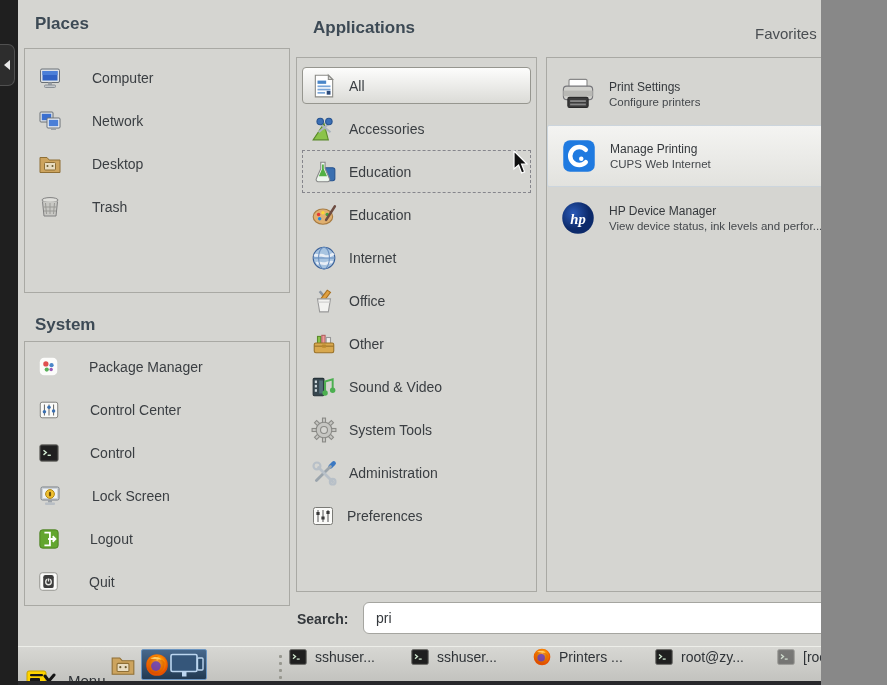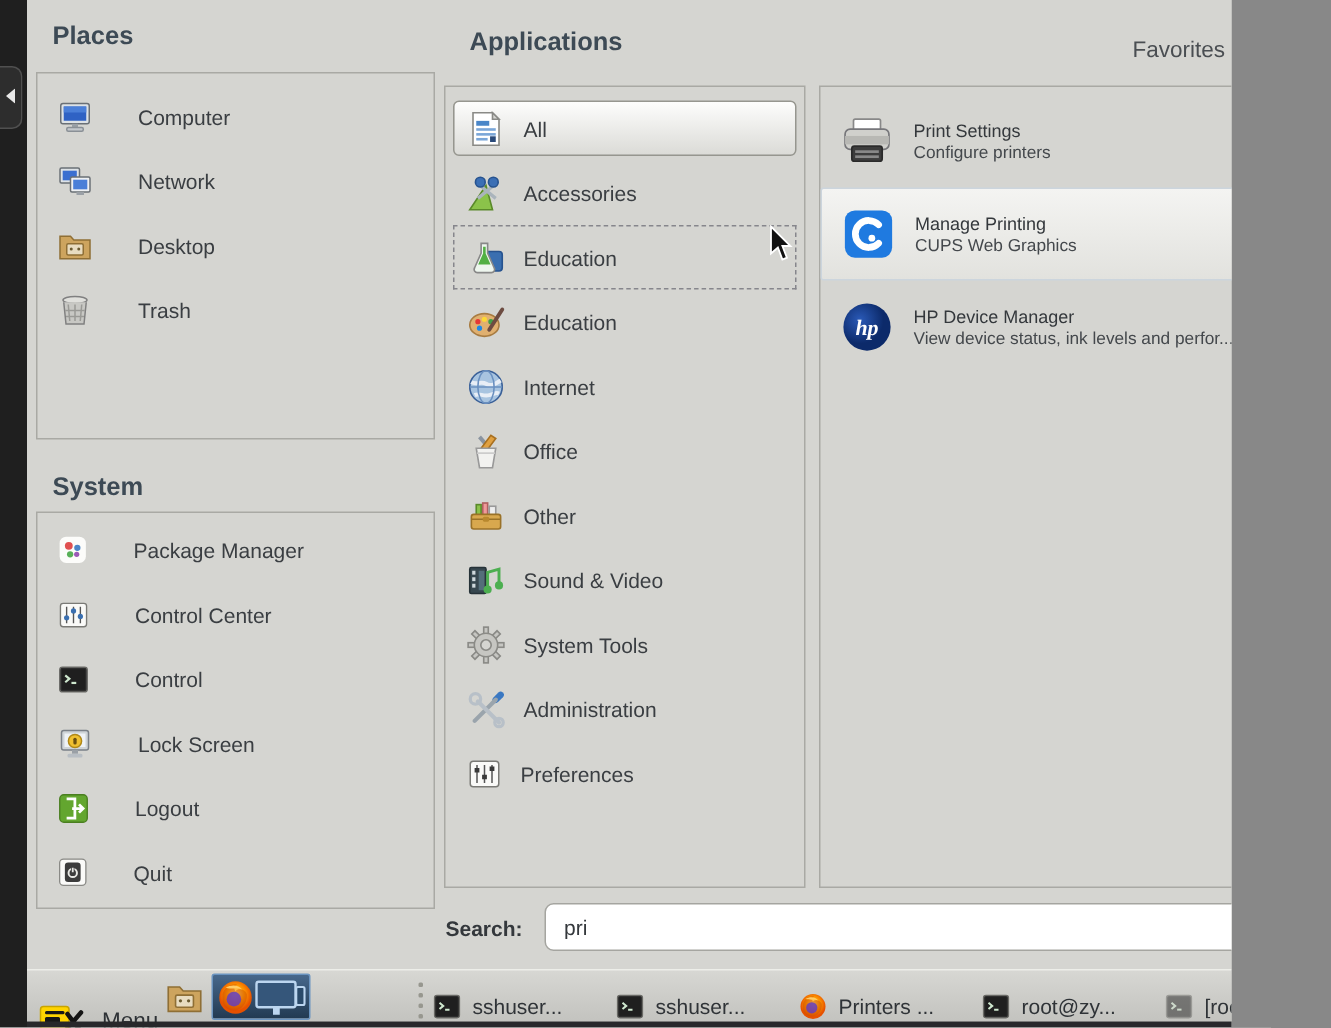--- a/index.html
+++ b/index.html
@@ -52,21 +52,21 @@
   .taskbar{position:absolute;left:18px;top:646px;width:869px;height:35px;
            background:linear-gradient(#d7d7d3,#c3c3bf);border-top:1px solid #edeee9;box-sizing:border-box;}
   .bottom-strip{position:absolute;left:18px;top:681px;width:869px;height:4px;background:#28282b;}
   .menu-button{position:absolute;left:4px;top:16px;height:100%;display:flex;align-items:center;gap:8px;padding:0 4px;}
   .menu-button .lbl{font-size:15px;color:#2e3236;}
   .launcher{position:absolute;top:3px;height:29px;display:flex;align-items:center;}
   .applet-tile{position:absolute;left:123px;top:2px;width:66px;height:31px;border:1px solid #6a94c0;border-radius:2px;
                background:linear-gradient(#47688c,#223a52);display:flex;align-items:center;padding-left:2px;box-sizing:border-box;}
   .handle{position:absolute;left:261px;top:8px;display:flex;flex-direction:column;gap:4px;}
   .handle i{width:3px;height:3px;background:#97978f;border-radius:1px;}
-  .win-list{position:absolute;left:270px;top:0;width:599px;height:100%;display:flex;align-items:flex-end;gap:10px;overflow:hidden;}
+  .win-list{position:absolute;left:270px;top:0;width:599px;height:100%;display:flex;align-items:flex-start;gap:10px;overflow:hidden;}
   .win-btn{display:flex;align-items:center;gap:7px;width:112px;flex:0 0 auto;overflow:hidden;white-space:nowrap;}
   .win-btn .ic{width:20px;height:20px;flex:0 0 auto;display:flex;}
   .win-btn .ic svg{width:100%;height:100%;}
   .win-btn .lbl{font-size:14px;color:#2f3337;overflow:hidden;}
   .win-btn.dimmed .ic{opacity:.5;}
   .cursor{position:absolute;left:511px;top:150px;width:20px;height:26px;z-index:50;}
 </style>
 </head>
 <body>
 
@@ -410,21 +410,21 @@
         <div class="result-row highlighted">
           <span class="ic">
               <svg viewBox="0 0 32 32">
                 <rect x="2" y="2" width="28" height="28" rx="6" fill="#1f7ae0"></rect>
                 <path d="M22 10.5a8 8 0 1 0 0 11" stroke="#fff" stroke-width="4" fill="none" stroke-linecap="round"></path>
                 <circle cx="18" cy="18.5" r="2" fill="#fff"></circle>
               </svg>
             </span>
           <span class="result-text">
             <span class="result-title">Manage Printing</span>
-            <span class="result-sub">CUPS Web Graphics</span>
+            <span class="result-sub">CUPS Web Internet</span>
           </span>
         </div>
         <div class="result-row">
           <span class="ic">
               <svg viewBox="0 0 32 32">
                 <circle cx="16" cy="16" r="14" fill="url(#g-hp)"></circle>
                 <text x="16" y="21" font-size="13" font-style="italic" font-weight="bold" fill="#fff" text-anchor="middle" font-family="Liberation Serif, serif">hp</text>
               </svg>
             </span>
           <span class="result-text">

